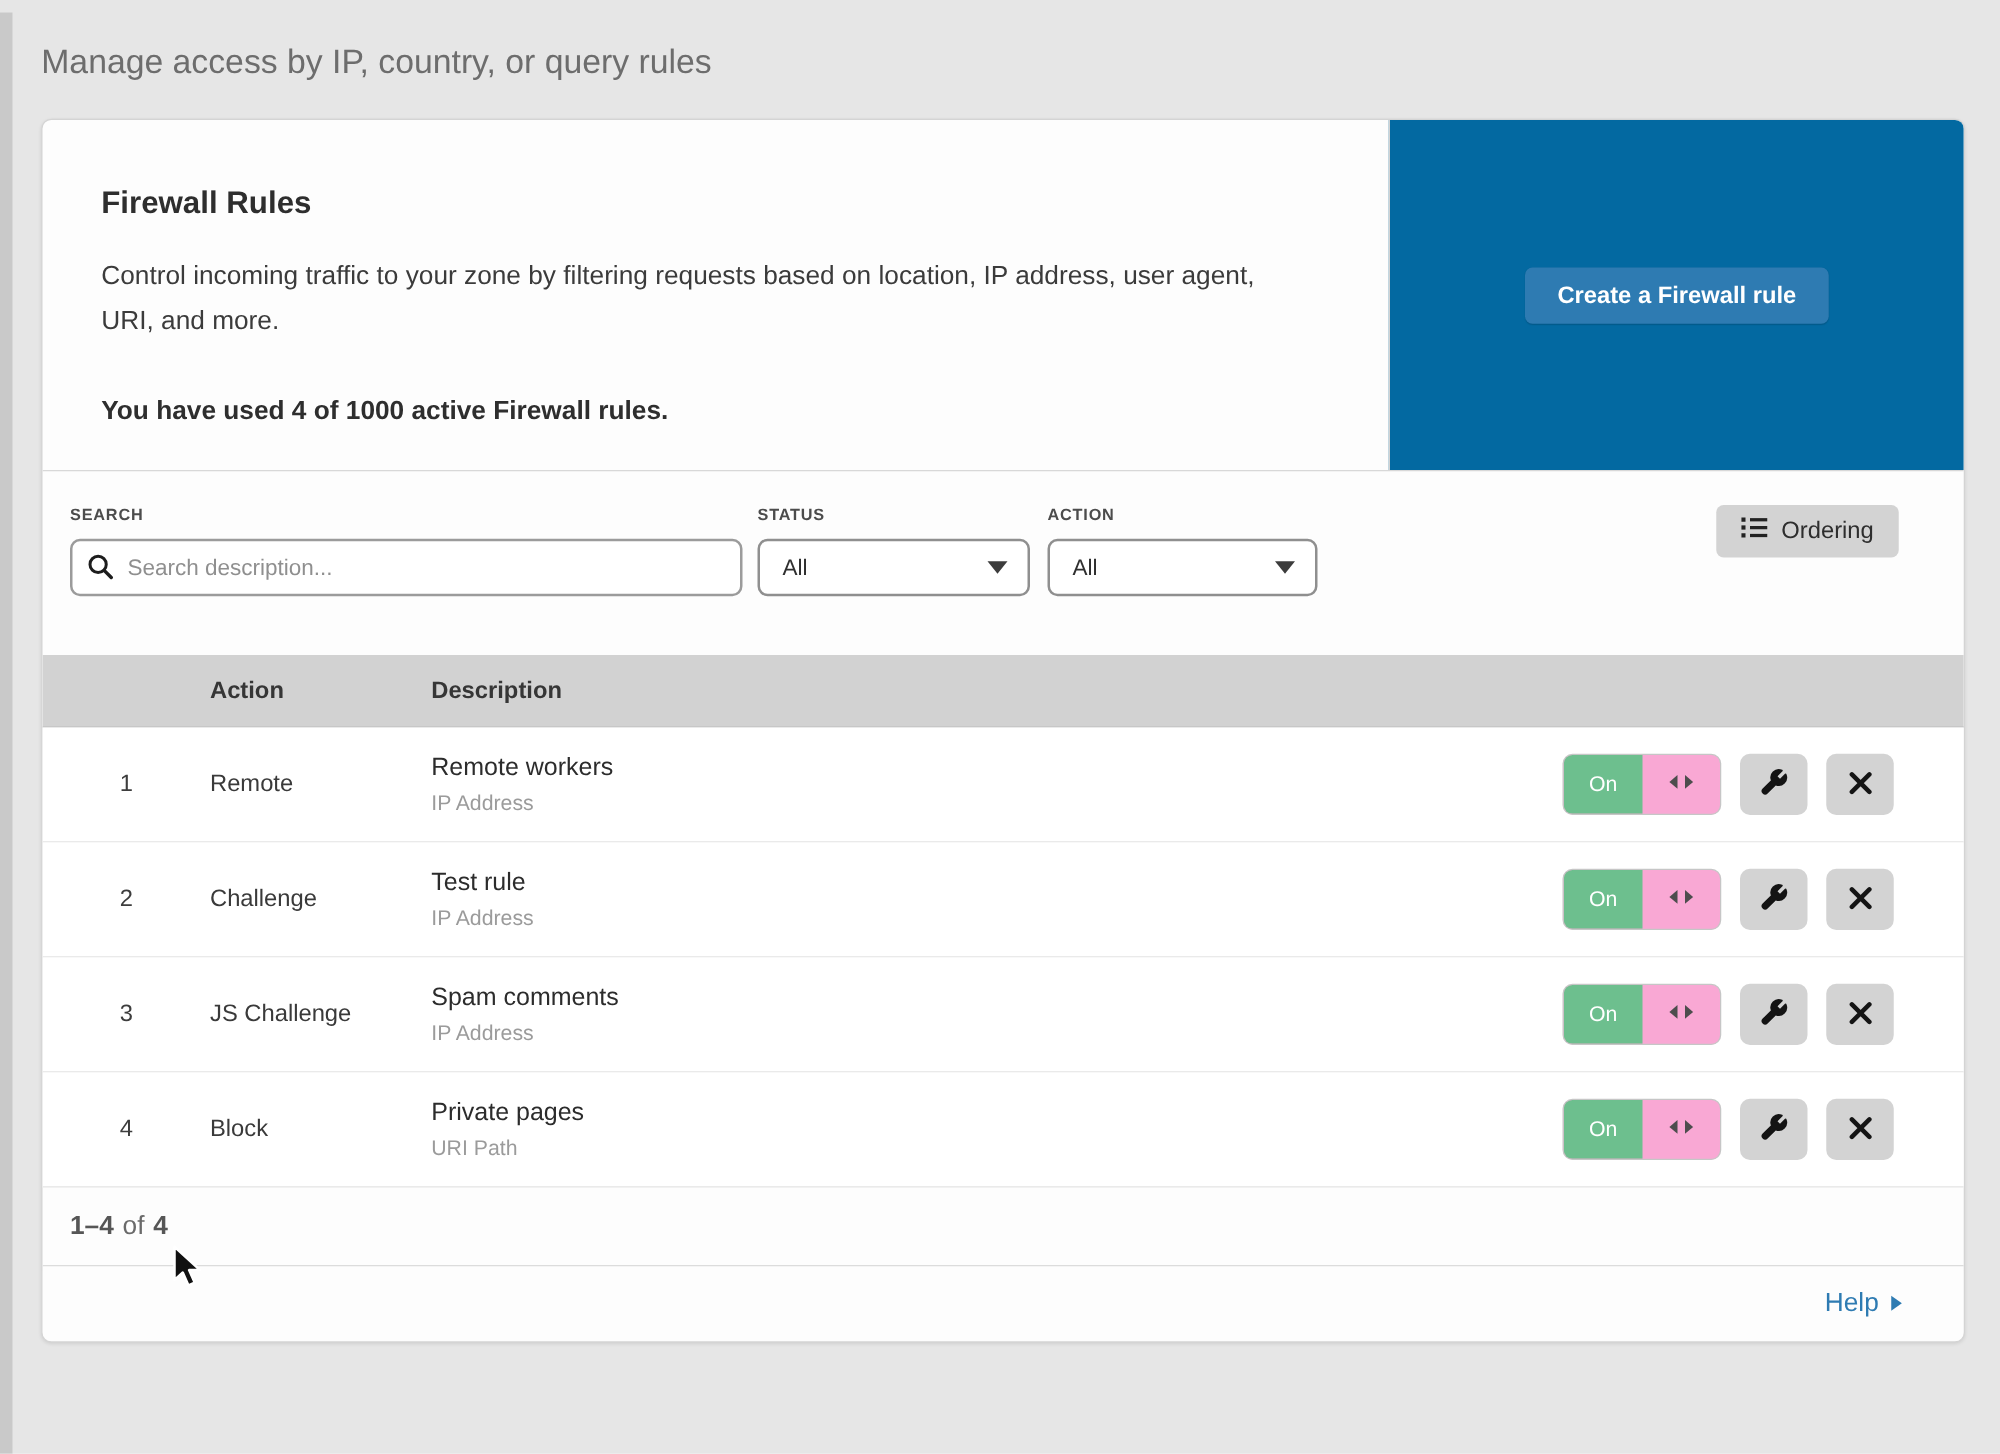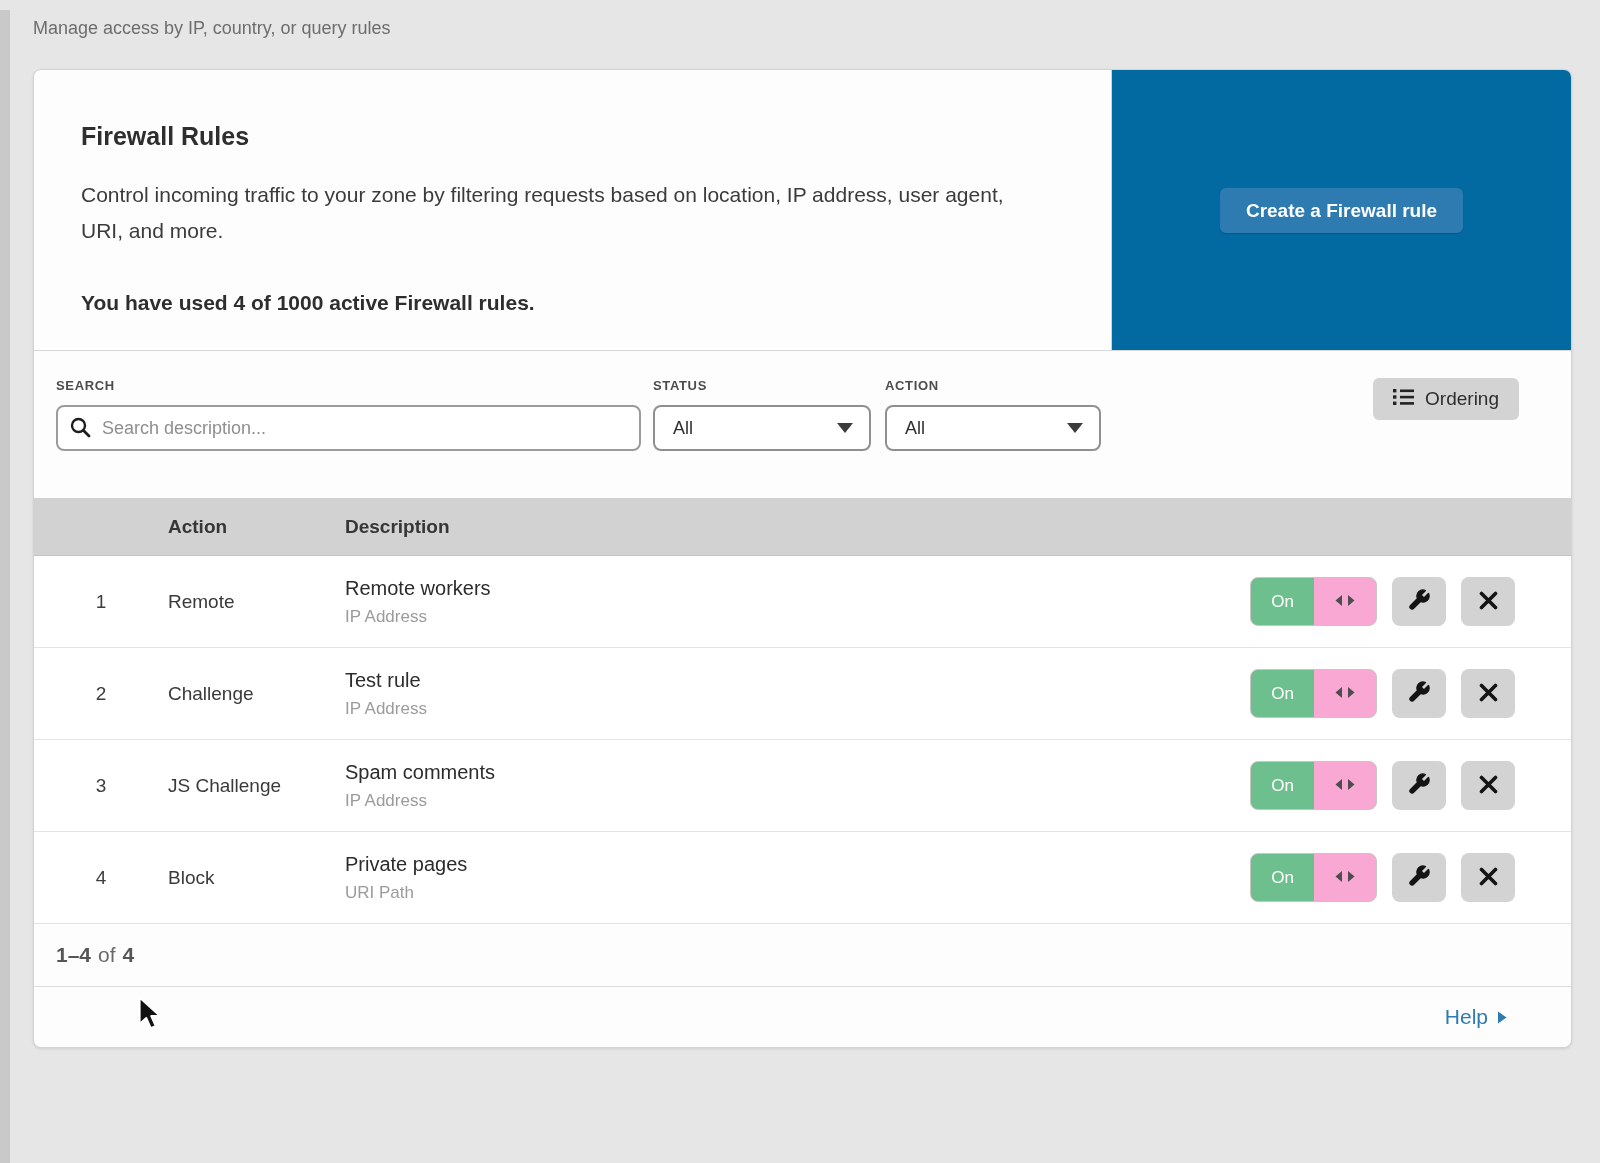--- a/index.html
+++ b/index.html
@@ -13,21 +13,21 @@
   }
   .edge-strip {
     position: absolute; left: 0; top: 10px; bottom: 0; width: 10px;
     background: #c9c9c9;
   }
   .page { padding: 10px 28px 0 33px; position: relative; }
   .page-title {
     font-size: 38px; font-weight: 500; color: #2d2d2d; letter-spacing: 0.2px;
   }
   .page-subtitle {
-    margin-top: 8px; font-size: 18px; font-weight: 400; color: #6d6d6d;
+    margin-top: 24px; font-size: 27px; font-weight: 400; color: #6d6d6d;
   }
   .card {
     margin-top: 30px;
     background: #fdfdfd;
     border: 1px solid #d4d4d4;
     border-radius: 8px;
     box-shadow: 0 1px 3px rgba(0,0,0,0.10);
     overflow: hidden;
   }
   
@@ -53,21 +53,21 @@
   
   .filters {
     display: flex; align-items: flex-start;
     padding: 27px 52px 47px 22px;
   }
   .filter-group { display: flex; flex-direction: column; }
   .filter-label {
     font-size: 13px; font-weight: 700; color: #4c4c4c;
     letter-spacing: 0.05em; margin-bottom: 12px;
   }
-  .search-wrap { position: relative; width: 585px; }
+  .search-wrap { position: relative; width: 538px; }
   .search-input {
     width: 100%; height: 46px; border: 2px solid #9b9b9b; border-radius: 8px;
     font-family: inherit; font-size: 18px; color: #333;
     padding: 0 14px 0 44px; background: #fff; outline: none;
   }
   .search-input::placeholder { color: #8f8f8f; }
   .search-icon { position: absolute; left: 13px; top: 11px; }
   .select {
     height: 46px; border: 2px solid #8f8f8f; border-radius: 8px; background: #fff;
     display: flex; align-items: center; justify-content: space-between;
@@ -120,21 +120,21 @@
   }
   
   .pagination {
     height: 63px; display: flex; align-items: center; padding-left: 22px;
     border-bottom: 1px solid #dcdcdc; font-size: 21px; color: #5e5e5e;
   }
   .pagination .bold { font-weight: 700; color: #565656; }
   .pagination .sep { margin: 0 7px; font-weight: 400; color: #6a6a6a; }
   .help-row {
     height: 60px; display: flex; align-items: center; justify-content: flex-end;
-    padding-right: 64px;
+    padding-right: 49px;
   }
   .help-link {
     display: flex; align-items: center; gap: 9px; text-decoration: none;
     font-size: 21px; color: #2e7bb2; cursor: pointer;
   }
   .mouse-cursor { position: absolute; left: 137px; top: 996px; z-index: 50; }
 </style>
 </head>
 <body>
 

